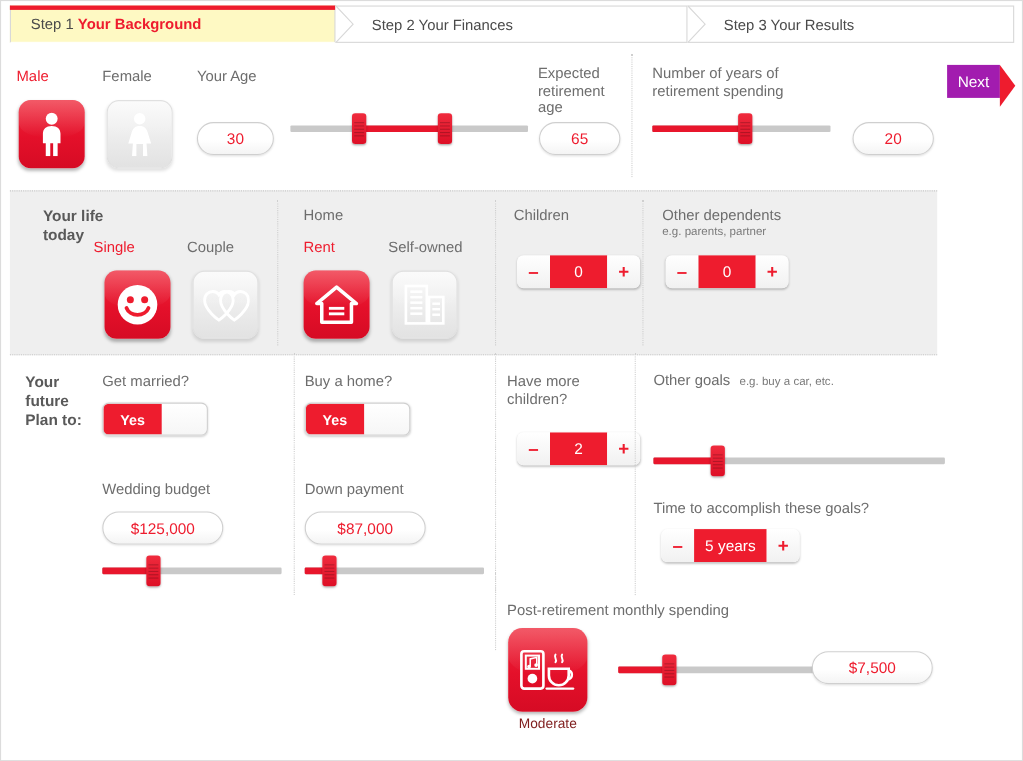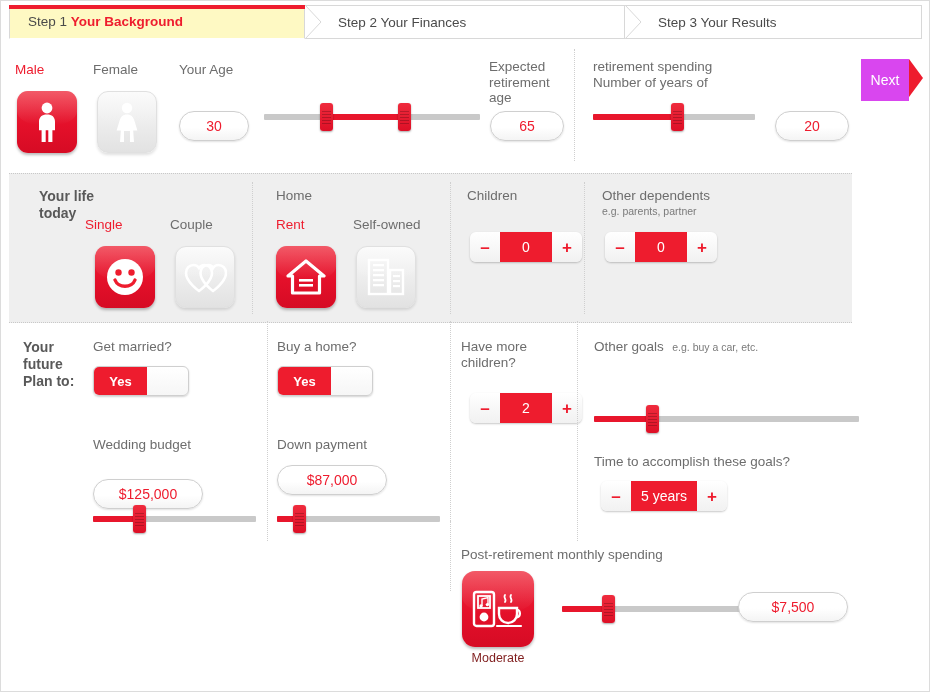--- a/index.html
+++ b/index.html
@@ -129,21 +129,21 @@
   }
   .toggle .toff{flex:1;}
 
   
   .row4{position:absolute;left:8px;top:540px;width:843px;height:140px;}
   .modlabel{position:absolute;font-size:12.5px;color:#7f1d1d;text-align:center;width:80px;}
 
   
   .nextbtn{position:absolute;left:860px;top:58px;width:62px;height:38px;}
   .nextbtn .body{
-    position:absolute;left:0;top:0;width:48px;height:42px;background:#d946ef;
+    position:absolute;left:0;top:0;width:48px;height:30px;background:#a21caf;
     display:flex;align-items:center;justify-content:center;
     color:#fff;font-size:14px;
   }
   .nextbtn .tip{
     position:absolute;left:48px;top:0;width:0;height:0;
     border-top:19px solid transparent;border-bottom:19px solid transparent;
     border-left:14px solid #ee1c2e;
   }
 </style>
 </head>
@@ -224,22 +224,22 @@
     <div class="vdiv" style="left:573px;top:10px;height:112px;"></div>
 
     <div class="lbl" style="position:absolute;left:488px;top:20px;width:80px;">
       <div>Expected</div>
       <div>retirement</div>
       <div>age</div>
     </div>
     <div class="pill" style="left:489px;top:72px;width:74px;">65</div>
 
     <div class="lbl" style="position:absolute;left:592px;top:20px;width:190px;">
+      <div>Number of years of</div>
       <div>retirement spending</div>
-      <div>Number of years of</div>
     </div>
 
     <div class="slider" style="left:592px;top:68px;width:162px;">
       <div class="strack"></div>
       <div class="sfill" style="left:0;width:84px;"></div>
       <div class="shandle" style="left:78px;">
         <i style="top:8px"></i>
           <i style="top:11px"></i>
           <i style="top:14px"></i>
           <i style="top:17px"></i>
@@ -343,21 +343,21 @@
       <div>Plan to:</div>
     </div>
 
     <div class="lbl" style="position:absolute;left:84px;top:18px;">Get married?</div>
     <div class="toggle" style="left:84px;top:45px;">
       <div class="ton">Yes</div>
       <div class="toff"></div>
     </div>
 
     <div class="lbl" style="position:absolute;left:84px;top:116px;">Wedding budget</div>
-    <div class="pill" style="left:84px;top:144px;width:110px;margin-top:14px;">$125,000</div>
+    <div class="pill" style="left:84px;top:144px;width:110px;">$125,000</div>
     <div class="slider" style="left:84px;top:188px;width:163px;">
       <div class="strack"></div>
       <div class="sfill" style="left:0;width:46px;"></div>
       <div class="shandle" style="left:40px;">
         <i style="top:8px"></i>
           <i style="top:11px"></i>
           <i style="top:14px"></i>
           <i style="top:17px"></i>
           <i style="top:20px"></i>
       </div>

